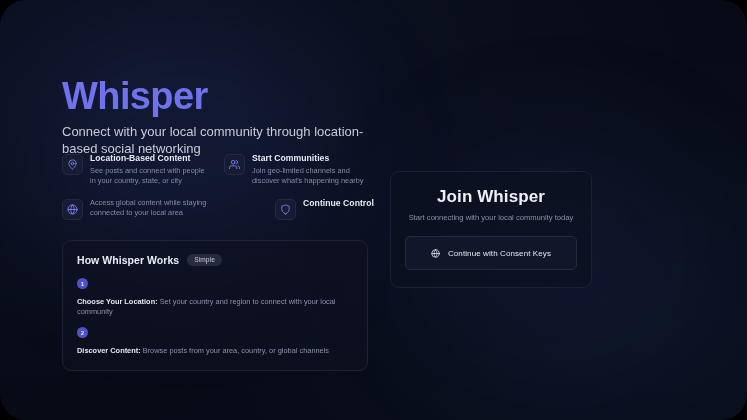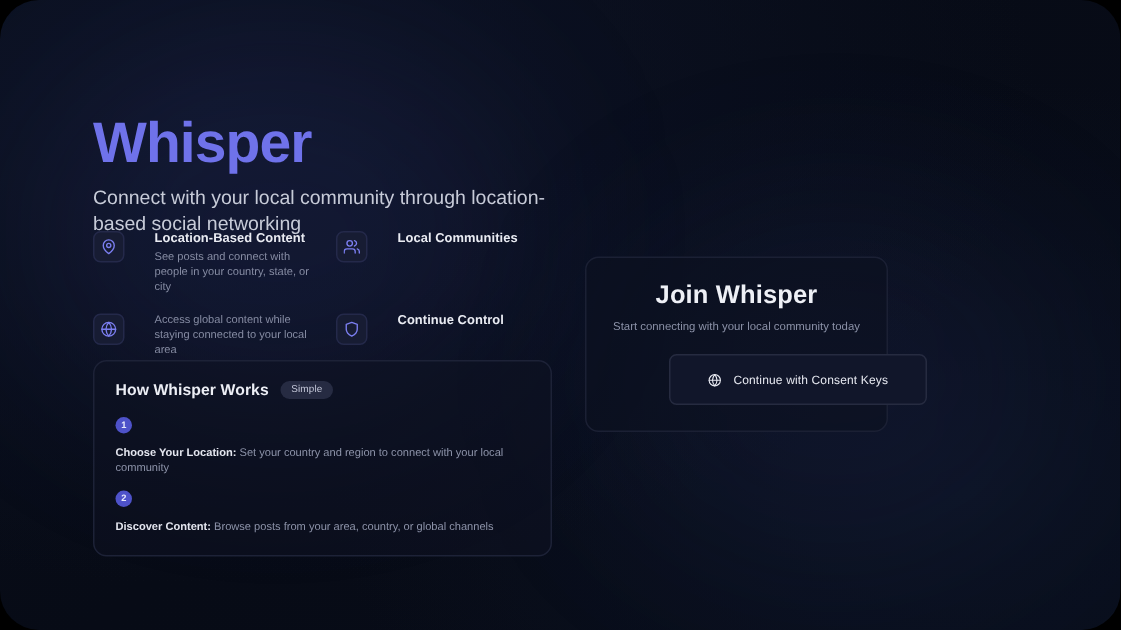--- a/index.html
+++ b/index.html
@@ -81,21 +81,22 @@
     top: 153px;
     width: 312px;
     display: grid;
     grid-template-columns: 150px 150px;
     grid-column-gap: 12px;
     grid-row-gap: 12px;
   }
   .feature {
     display: flex;
     align-items: flex-start;
-    gap: 20px;
+    gap: 7px;
+    justify-content: flex-end;
   }
   .feat-icon {
     flex: 0 0 auto;
     width: 19px; height: 19px;
     border-radius: 5px;
     background: #171c33;
     border: 1px solid #24294a;
     display: flex;
     align-items: center;
     justify-content: center;
@@ -219,21 +220,20 @@
     height: 20px;
     border: 1px solid #262b40;
     border-radius: 5px;
     background: #11162a;
     color: #e6e8f0;
     font-size: 8px;
     font-family: "Liberation Sans", sans-serif;
     letter-spacing: 0.1px;
     cursor: pointer;
     padding: 16px;
-    margin-left: 41px;
   }
   .consent-btn svg { display: block; }
 </style>
 </head>
 <body>
 
 <div id="app">
   <div class="glow-a"></div>
   <div class="glow-b"></div>
 
@@ -262,21 +262,22 @@
       <div class="feature">
         <span class="feat-icon">
           <svg width="11" height="11" viewBox="0 0 24 24" fill="none" stroke="#7b7ef0" stroke-width="2" stroke-linecap="round" stroke-linejoin="round">
             <path d="M17 21v-2a4 4 0 0 0-4-4H5a4 4 0 0 0-4 4v2"></path>
             <circle cx="9" cy="7" r="4"></circle>
             <path d="M23 21v-2a4 4 0 0 0-3-3.87"></path>
             <path d="M16 3.13a4 4 0 0 1 0 7.75"></path>
           </svg>
         </span>
         <div class="feat-body">
-          <p class="feat-title">Local Communities</p>
+          <p class="feat-title">Start Communities</p>
+          <p class="feat-desc">Join geo-limited channels and discover what's happening nearby</p>
         </div>
       </div>
 
       <div class="feature">
         <span class="feat-icon">
           <svg width="11" height="11" viewBox="0 0 24 24" fill="none" stroke="#7b7ef0" stroke-width="2" stroke-linecap="round" stroke-linejoin="round">
             <circle cx="12" cy="12" r="10"></circle>
             <line x1="2" y1="12" x2="22" y2="12"></line>
             <path d="M12 2a15.3 15.3 0 0 1 4 10 15.3 15.3 0 0 1-4 10 15.3 15.3 0 0 1-4-10 15.3 15.3 0 0 1 4-10z"></path>
           </svg>

